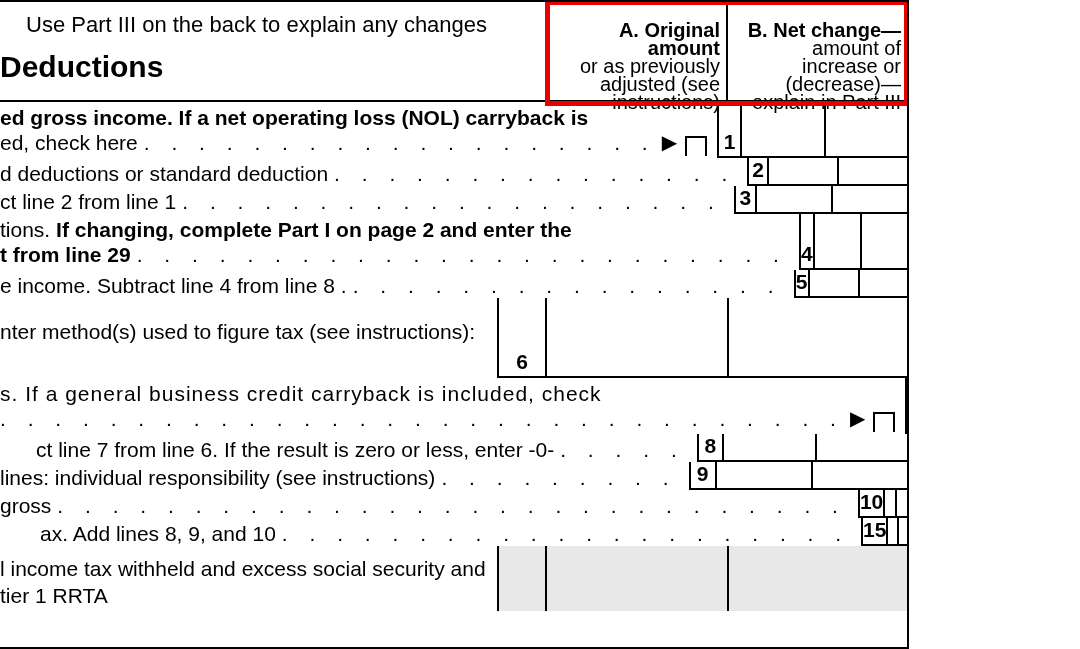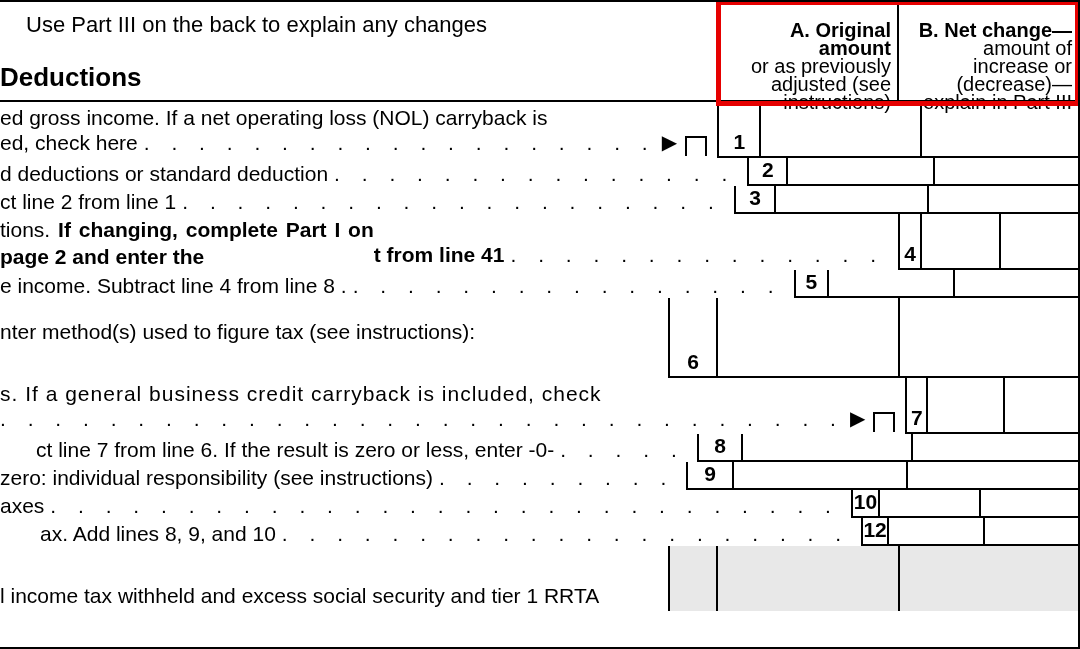--- a/index.html
+++ b/index.html
@@ -1,19 +1,19 @@
 <!DOCTYPE html>
 <html><head>
 <meta charset="utf-8">
 <style>
 html,body{margin:0;padding:0;font-family:Arial,Helvetica,sans-serif;font-size:20px;color:#000;background:#fff;}
-.page{width:1080px;height:649px;position:relative;overflow:hidden;box-sizing:border-box;border:2px solid #000;border-left:none;}
+.page{width:909px;height:649px;position:relative;overflow:hidden;box-sizing:border-box;border:2px solid #000;border-left:none;}
 .toprow{display:flex;height:100px;}
 .toprow .instr{flex:1;border-bottom:2px solid #000;padding:10px 12px 6px 26px;font-size:22px;}
-.toprow .instr .deduct-row{margin-top:24px;font-size:26px;font-weight:bold;margin-left:-26px;}
+.toprow .instr .deduct-row{margin-top:12px;font-size:30px;font-weight:bold;margin-left:-26px;}
 .colheads{display:flex;width:360px;border-left:2px solid #000;border-bottom:2px solid #000;margin-top:-2px;}
 .colheads .col{flex:1;text-align:right;font-size:20px;line-height:18px;padding:21px 6px;}
 .colheads .col:first-child{border-right:2px solid #000;}
 .colheads .col b{font-weight:bold;}
 .highlight{position:absolute;right:-2px;top:-2px;width:364px;height:106px;border:5px solid #e60000;box-sizing:border-box;pointer-events:none;}
 .row{display:flex;align-items:stretch;border-top:0;}
 .rtext{flex:1;padding:2px 6px 2px 0;font-size:21px;line-height:27px;}
 .rtext.justify{text-align:justify;}
 .numc{width:46px;border-left:2px solid #000;border-right:2px solid #000;display:flex;align-items:flex-end;justify-content:center;font-size:21px;font-weight:bold;padding-bottom:2px;}
 .amtA{width:180px;border-right:2px solid #000;}
@@ -39,21 +39,21 @@
     <div class="deduct-row"> Deductions</div>
   </div>
   <div class="colheads">
     <div class="col"><b>A. Original amount</b><br><span>or as previously adjusted (see instructions)</span></div>
     <div class="col"><b>B. Net change—</b><br><span>amount of increase or (decrease)—explain in Part III</span></div>
   </div>
 </div>
 
 <div class="row" style="height:56px;">
   <div class="rtext justify wrap" style="display:flex;flex-direction:column;justify-content:flex-end;">
-    <div style="text-align:justify;">ed gross income. If a net operating loss (NOL) carryback is</div>
+    <div style="text-align:justify;font-weight:bold;">ed gross income. If a net operating loss (NOL) carryback is</div>
     <div class="rtext-inner">
       <span class="t">ed, check here</span>
       <span class="d">.&nbsp;.&nbsp;.&nbsp;.&nbsp;.&nbsp;.&nbsp;.&nbsp;.&nbsp;.&nbsp;.&nbsp;.&nbsp;.&nbsp;.&nbsp;.&nbsp;.&nbsp;.&nbsp;.&nbsp;.&nbsp;.</span>
       <span class="arrow">▶</span>
       <span class="chk"></span>
     </div>
   </div>
   <div class="numc line">1</div>
   <div class="amtA line"></div>
   <div class="amtB line"></div>
@@ -77,24 +77,24 @@
           <span class="t">ct line 2 from line 1</span>
           <span class="d">.&nbsp;.&nbsp;.&nbsp;.&nbsp;.&nbsp;.&nbsp;.&nbsp;.&nbsp;.&nbsp;.&nbsp;.&nbsp;.&nbsp;.&nbsp;.&nbsp;.&nbsp;.&nbsp;.&nbsp;.&nbsp;.&nbsp;.</span>
         </div>
   </div>
   <div class="numc line">3</div>
   <div class="amtA line"></div>
   <div class="amtB line"></div>
 </div>
 
 <div class="row" style="height:56px;">
-  <div class="rtext wrap" style="display:flex;flex-direction:row;justify-content:flex-end;">
+  <div class="rtext wrap" style="display:flex;flex-direction:column;justify-content:flex-end;">
     <div style="text-align:justify;"><span>tions.</span> <b>If changing, complete Part I on page 2 and enter the</b></div>
     <div class="rtext-inner">
-          <span class="t bold">t from line 41</span>
+          <span class="t bold">t from line 29</span>
           <span class="d">.&nbsp;.&nbsp;.&nbsp;.&nbsp;.&nbsp;.&nbsp;.&nbsp;.&nbsp;.&nbsp;.&nbsp;.&nbsp;.&nbsp;.&nbsp;.&nbsp;.&nbsp;.&nbsp;.&nbsp;.&nbsp;.&nbsp;.&nbsp;.&nbsp;.&nbsp;.&nbsp;.</span>
         </div>
   </div>
   <div class="numc line">4</div>
   <div class="amtA line"></div>
   <div class="amtB line"></div>
 </div>
 
 <div class="row" style="height:28px;">
   <div class="rtext">
@@ -140,49 +140,49 @@
         </div>
   </div>
   <div class="numc line">8</div>
   <div class="amtA line"></div>
   <div class="amtB line"></div>
 </div>
 
 <div class="row" style="height:28px;">
   <div class="rtext">
     <div class="rtext-inner">
-          <span class="t">zero: individual responsibility (see instructions)</span>
+          <span class="t">lines: individual responsibility (see instructions)</span>
           <span class="d">.&nbsp;.&nbsp;.&nbsp;.&nbsp;.&nbsp;.&nbsp;.&nbsp;.&nbsp;.</span>
         </div>
   </div>
   <div class="numc line">9</div>
   <div class="amtA line"></div>
   <div class="amtB line"></div>
 </div>
 
 <div class="row" style="height:28px;">
   <div class="rtext">
     <div class="rtext-inner">
-          <span class="t">axes</span>
+          <span class="t">gross</span>
           <span class="d">.&nbsp;.&nbsp;.&nbsp;.&nbsp;.&nbsp;.&nbsp;.&nbsp;.&nbsp;.&nbsp;.&nbsp;.&nbsp;.&nbsp;.&nbsp;.&nbsp;.&nbsp;.&nbsp;.&nbsp;.&nbsp;.&nbsp;.&nbsp;.&nbsp;.&nbsp;.&nbsp;.&nbsp;.&nbsp;.&nbsp;.&nbsp;.&nbsp;.</span>
         </div>
   </div>
   <div class="numc line">10</div>
   <div class="amtA line"></div>
   <div class="amtB line"></div>
 </div>
 
 <div class="row" style="height:28px;padding-left:40px;">
   <div class="rtext">
     <div class="rtext-inner">
           <span class="t">ax. Add lines 8, 9, and 10</span>
           <span class="d">.&nbsp;.&nbsp;.&nbsp;.&nbsp;.&nbsp;.&nbsp;.&nbsp;.&nbsp;.&nbsp;.&nbsp;.&nbsp;.&nbsp;.&nbsp;.&nbsp;.&nbsp;.&nbsp;.&nbsp;.&nbsp;.&nbsp;.&nbsp;.</span>
         </div>
   </div>
-  <div class="numc line">12</div>
+  <div class="numc line">15</div>
   <div class="amtA line"></div>
   <div class="amtB line"></div>
 </div>
 
 <div class="row" style="height:65px;">
   <div class="rtext wrap" style="display:flex;flex-direction:column;justify-content:flex-end;">
     <div>l income tax withheld and excess social security and tier 1 RRTA</div>
   </div>
   <div class="numc grey"></div>
   <div class="amtA grey"></div>

